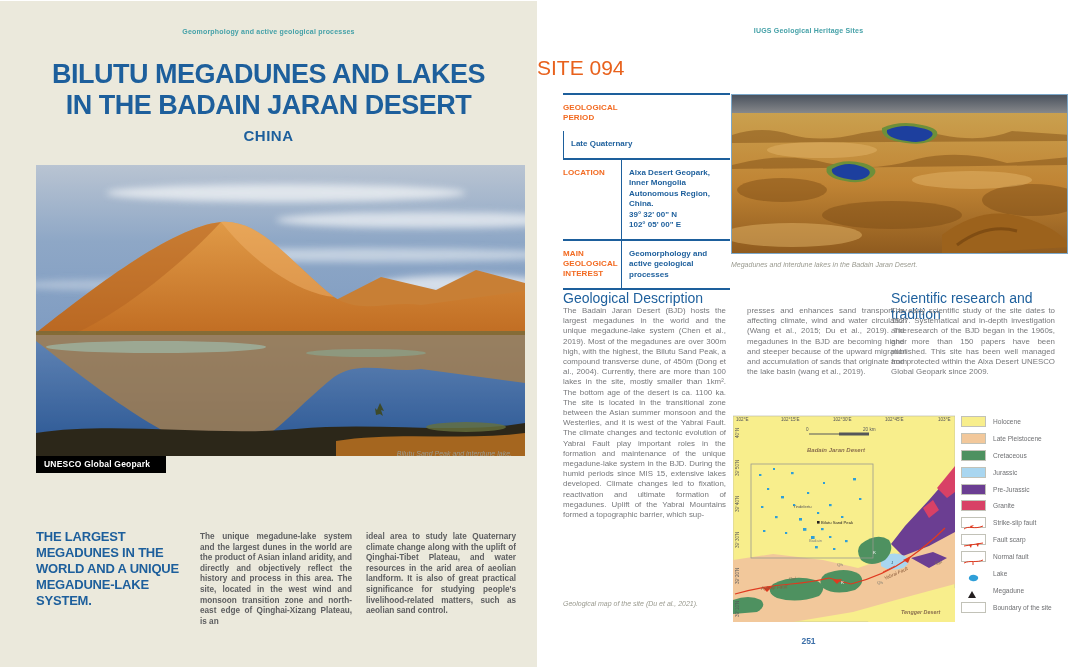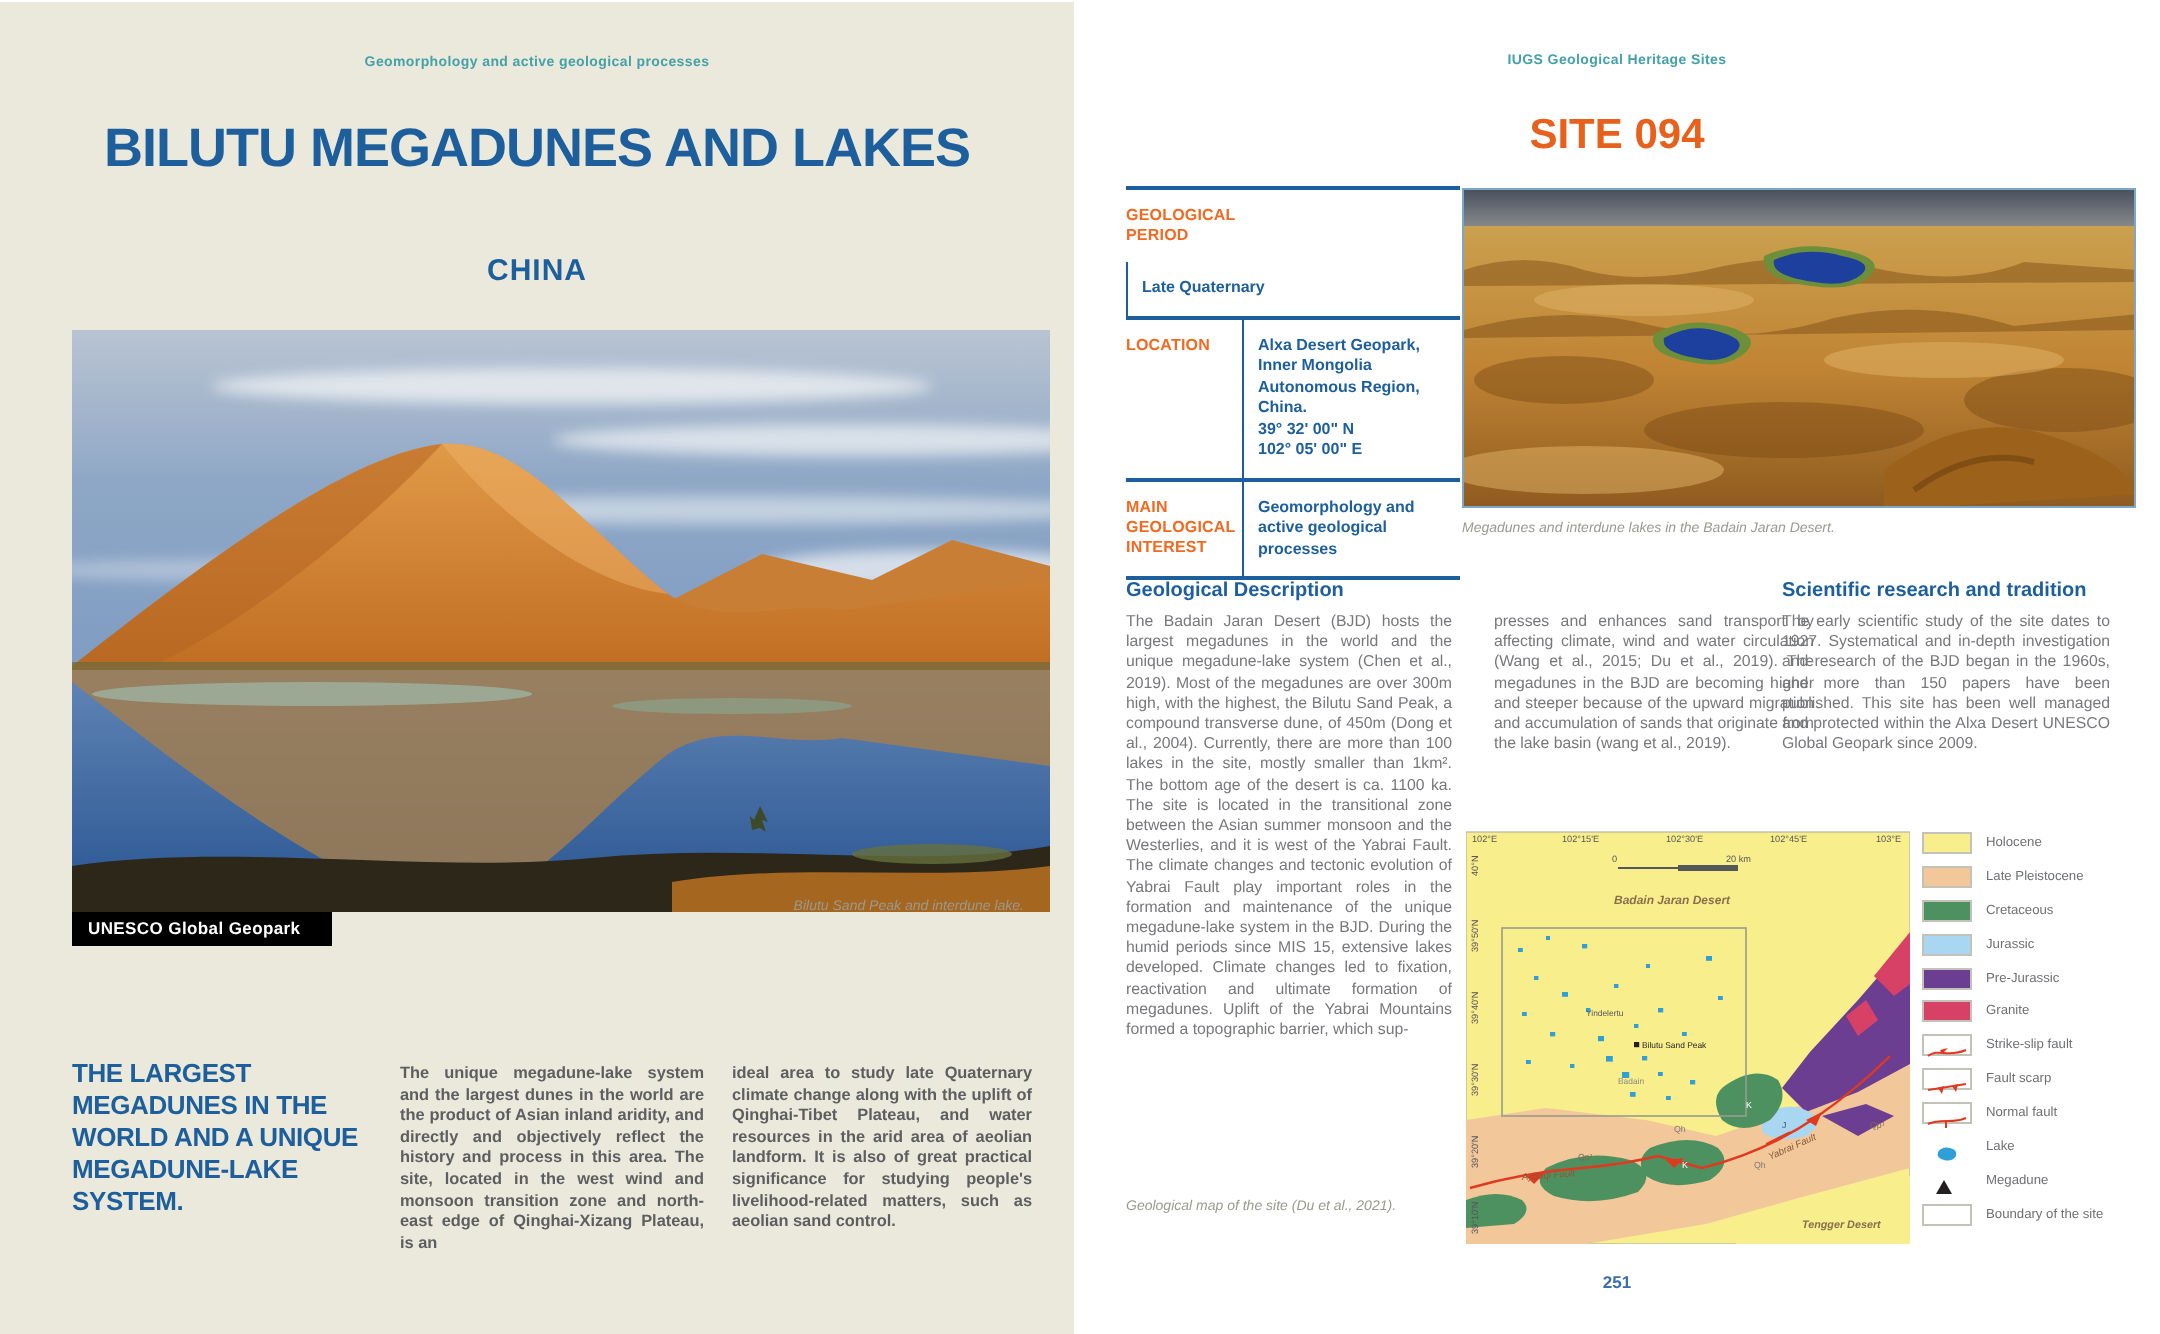--- a/index.html
+++ b/index.html
@@ -25,36 +25,36 @@
   .intro-head { position:absolute; left:36px; top:528px; width:162px; color:#1d5f9c;
     font-weight:bold; font-size:13px; line-height:16px; letter-spacing:-.2px; }
   .intro-col { position:absolute; top:531px; width:152px; font-size:8.2px; line-height:10.6px;
     color:#5d5e60; text-align:justify; font-weight:600; }
   .intro-col1 { left:200px; }
   .intro-col2 { left:366px; width:150px; }
   .pagenum { position:absolute; top:636px; left:0; width:100%; text-align:center;
     color:#3c6fa8; font-size:8.5px; font-weight:bold; }
 
   
-  .site-label { position:absolute; top:56px; left:0; width:100%; text-align:center;
-    color:#e8611c; font-weight:bold; font-size:21px; letter-spacing:0px; }
+  .site-label { position:absolute; top:56px; left:0; width:100%; text-align:left;
+    color:#e8611c; font-weight:normal; font-size:21px; letter-spacing:0px; }
   .info-table { position:absolute; left:26px; top:93px; width:167px; }
   .info-row { display:flex; border-top:2px solid #1d5f9c; }
   .info-table .info-row:last-child { border-bottom:2px solid #1d5f9c;align-items:center; }
   .info-label { width:58px; padding:8px 2px 8px 0; color:#f26a21; font-weight:bold;
     font-size:8px; line-height:10px; letter-spacing:.1px; }
   .info-value { flex:1; border-left:1.5px solid #1d5f9c; padding:8px 18px 8px 7px;
     color:#1d5f9c; font-size:8px; line-height:10.5px; font-weight:600; white-space:pre-line; }
   .row-period  { min-height:46px;flex-direction:column; }
   .row-location{ min-height:74px; }
   .row-interest{ min-height:46px; }
   .photo-right { position:absolute; left:194px; top:94px; width:337px; height:160px;
     border:1px solid #7ba7c9; overflow:hidden; background:#b07c34; }
   .cap-right-photo { position:absolute; left:194px; top:261px; }
-  .sec-head { position:absolute; color:#1d5f9c; font-weight:bold; font-size:10px; }
+  .sec-head { position:absolute; color:#1d5f9c; font-weight:normal; font-size:14px; }
   .desc-col { position:absolute; top:306px; font-size:7.9px; line-height:10.2px;
     color:#77787b; text-align:justify; font-weight:500; }
   .col-a { left:26px;  width:163px; }
   .col-b { left:210px; width:160px; }
   .col-c { left:354px; width:164px; }
   .map-figure { position:absolute; left:196px; top:408px; width:336px; height:216px; }
   .map-svg { position:absolute; left:0; top:0; }
   .legend { position:absolute; left:228px; top:5px; width:108px; }
   .lg-row { display:flex; align-items:center; height:16.9px; }
   .lg-sym { width:25px; height:11px; margin-right:7px; flex:0 0 25px; position:relative;
@@ -66,20 +66,21 @@
 </head>
 <body>
 
 <div class="spread">
 
   <div class="page-left">
     <div class="running-head">Geomorphology and active geological processes</div>
 
     <div class="site-title">
       <div>BILUTU MEGADUNES AND LAKES</div>
+      <div>IN THE BADAIN JARAN DESERT</div>
     </div>
     <div class="site-country">CHINA</div>
 
     <div class="photo-left">
       <svg width="489" height="291" viewBox="0 0 489 291">
         <defs>
           <linearGradient id="sky" x1="0" y1="0" x2="0" y2="1">
             <stop offset="0" stop-color="#b9c4d2"></stop>
               <stop offset=".45" stop-color="#8ea7c6"></stop>
               <stop offset="1" stop-color="#7f9cc2"></stop>

